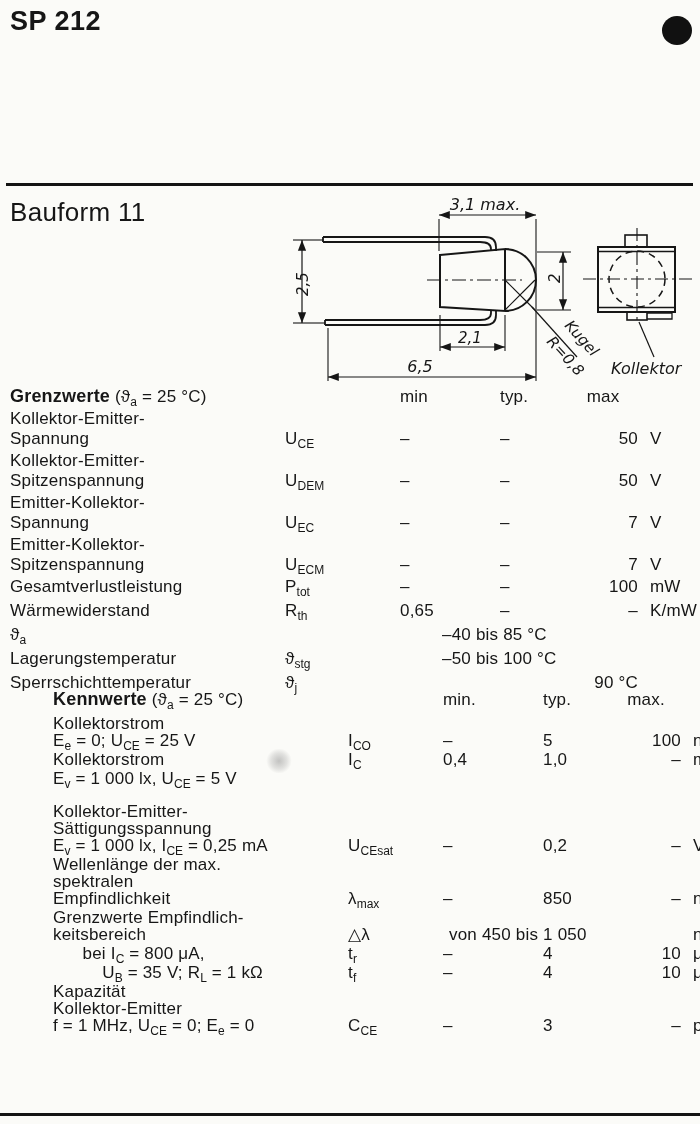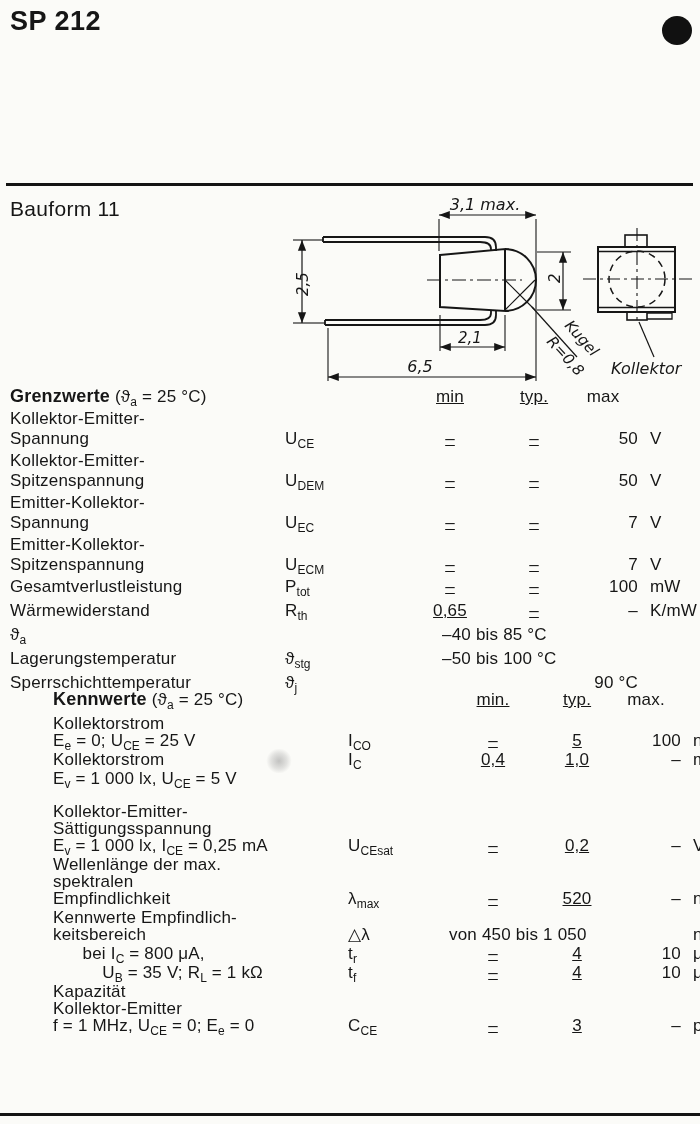--- a/index.html
+++ b/index.html
@@ -11,42 +11,42 @@
   .page{position:absolute;inset:0;}
   
   .title{position:absolute;left:10px;top:6px;font-size:27px;font-weight:bold;letter-spacing:.5px;margin:0;}
   .dot{position:absolute;left:662px;top:16px;width:30px;height:29px;border-radius:50%;background:#111;}
   .desc{position:absolute;left:10px;top:40px;width:684px;font-size:26px;line-height:34px;letter-spacing:.2px;}
   .dline{white-space:pre;}
   .dline.just{white-space:normal;text-align:justify;text-align-last:justify;}
   .rule{position:absolute;background:#131313;}
   .rule1{left:6px;top:183px;width:687px;height:3px;}
   .rule2{left:0px;top:1113px;width:700px;height:3px;}
-  .bauform{position:absolute;left:10px;top:197px;font-size:21px;letter-spacing:.3px;}
+  .bauform{position:absolute;left:10px;top:197px;font-size:26px;letter-spacing:.3px;}
   .smudge{position:absolute;left:266px;top:749px;width:26px;height:24px;
     background:radial-gradient(circle,rgba(125,125,125,.45) 0%,rgba(150,150,150,.25) 45%,transparent 72%);}
   
   #drawing{position:absolute;left:280px;top:195px;}
   #drawing text{fill:#161616;}
   .dimtxt{font-family:"DejaVu Sans",sans-serif;font-style:italic;font-size:16px;}
   .dimtxt.small{font-size:15px;}
   
   .sec{position:absolute;left:10px;width:690px;}
   #limits{top:386px;}
   #kenn{top:688px;margin-left:43px;}
   .row{display:grid;grid-template-columns:275px 115px 100px 68px 70px 1fr;align-items:end;
        font-size:17px;line-height:20px;margin-bottom:2px;letter-spacing:.2px;}
   #kenn .row{line-height:17px;}
   #limits .row.s1{margin-bottom:4px;}
   #kenn .row.gap{margin-top:16px;}
   .lline{white-space:pre;}
   sub{font-size:12px;line-height:0;letter-spacing:0;}
   .cell-sym{font-size:17px;}
   #kenn .cell-sym{padding-left:20px;}
-  .cell-min,.cell-typ{text-align:center;text-decoration:underline;}
+  .cell-min,.cell-typ{text-align:left;}
   .cell-max{text-align:right;}
   .cell-unit{padding-left:12px;}
   .cell-span{display:none;grid-column:3/6;padding-left:42px;white-space:pre;}
   .row.has-span .cell-span{display:block;}
   .row.wide .cell-span{padding-left:6px;}
   .hdr{margin-bottom:2px;}
   #kenn .hdr{margin-bottom:4px;line-height:22px;}
   .title-cell{grid-column:1/3;}
   .sec-title{font-weight:bold;font-size:18px;}
   .hdr .cell-max{text-align:center;}
@@ -307,28 +307,28 @@
           <div class="cell cell-unit">V</div>
         </div>
         <div class="row">
           <div class="cell cell-label">
             <div class="lline">Wellenlänge der max.</div>
             <div class="lline">spektralen</div>
             <div class="lline">Empfindlichkeit</div>
           </div>
           <div class="cell cell-sym">λ<sub>max</sub></div>
           <div class="cell cell-min">–</div>
-          <div class="cell cell-typ">520</div>
+          <div class="cell cell-typ">850</div>
           <div class="cell cell-max">–</div>
 
           <div class="cell cell-unit">nm</div>
         </div>
         <div class="row has-span wide">
           <div class="cell cell-label">
-            <div class="lline">Kennwerte Empfindlich-</div>
+            <div class="lline">Grenzwerte Empfindlich-</div>
             <div class="lline">keitsbereich</div>
           </div>
           <div class="cell cell-sym">△λ</div>
 
           <div class="cell cell-span">von 450 bis 1 050</div>
           <div class="cell cell-unit">nm</div>
         </div>
         <div class="row">
           <div class="cell cell-label">
             <div class="lline">      bei I<sub>C</sub> = 800 μA,</div>

